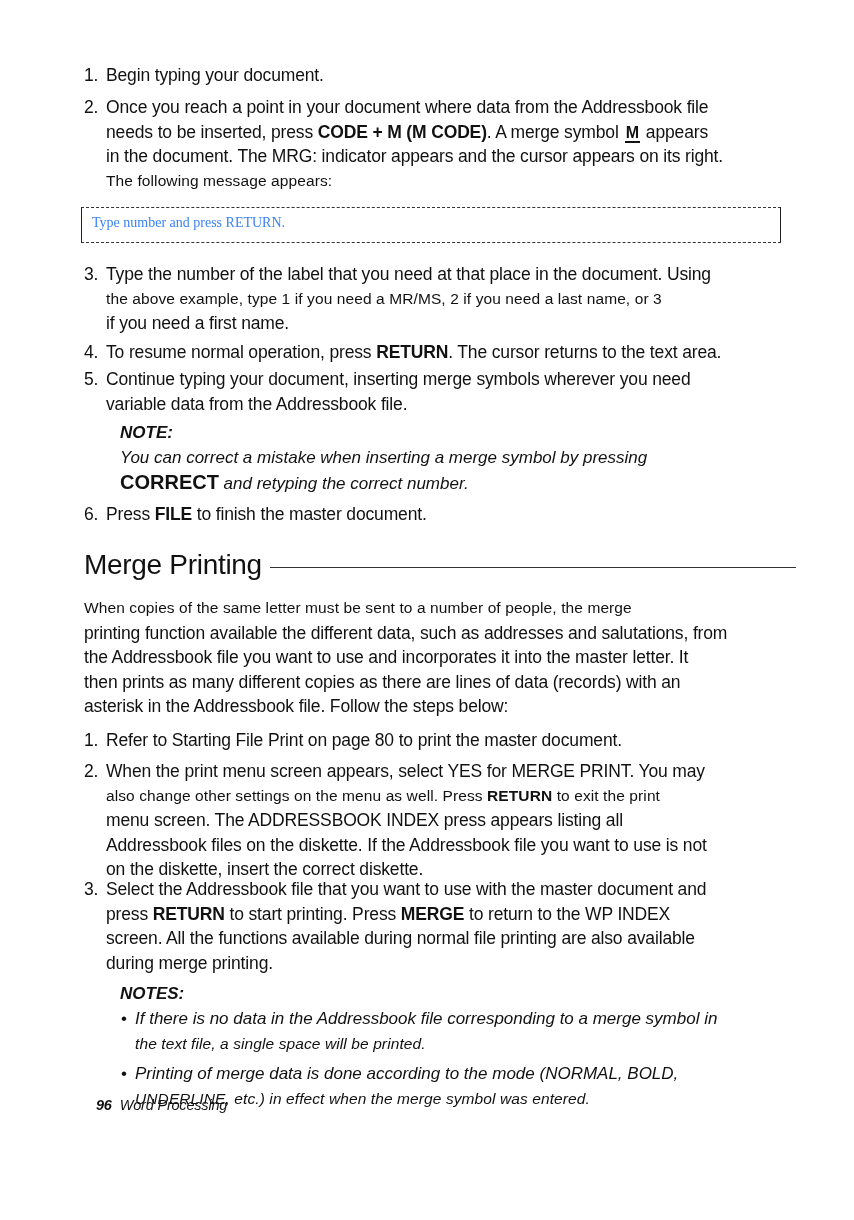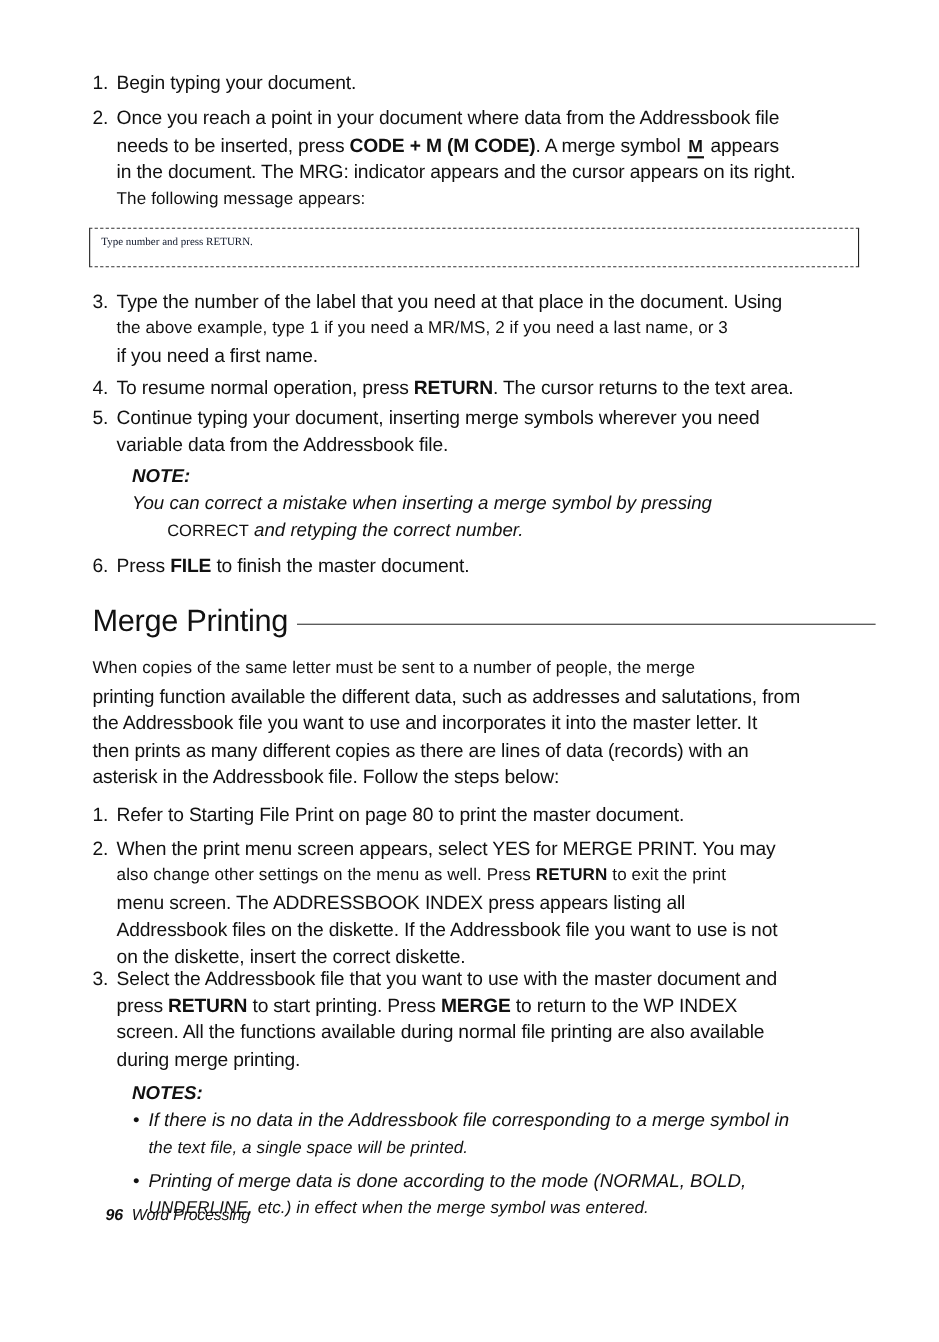--- a/index.html
+++ b/index.html
@@ -64,45 +64,44 @@
       border-right: 1.5px solid #222;
       border-top: 1.5px dashed #333;
       border-bottom: 1.5px dashed #333;
       box-sizing: border-box;
     }
     .msgbox span {
       position: absolute;
       left: 10px;
       top: 7px;
       font-family: "Liberation Serif", serif;
-      font-size: 10px;
-      color: #0f172a;
+      font-size: 14px;
+      color: #3b82f6;
     }
     .note {
       position: absolute;
       left: 120px;
       width: 640px;
       font-size: 17px;
       line-height: 24.5px;
     }
     .note-title {
       font-weight: bold;
       font-style: italic;
       display: block;
     }
     .note-text {
       font-style: italic;
       display: block;
       white-space: nowrap;
     }
     .note-text .key {
       font-style: normal;
-      font-weight: normal;
-      font-size: 15px;
-      margin-left: 32px;
+      font-weight: bold;
+      font-size: 20px;
     }
     .section-head {
       position: absolute;
       left: 84px;
       top: 549px;
       width: 712px;
       height: 32px;
       display: flex;
       align-items: center;
     }

